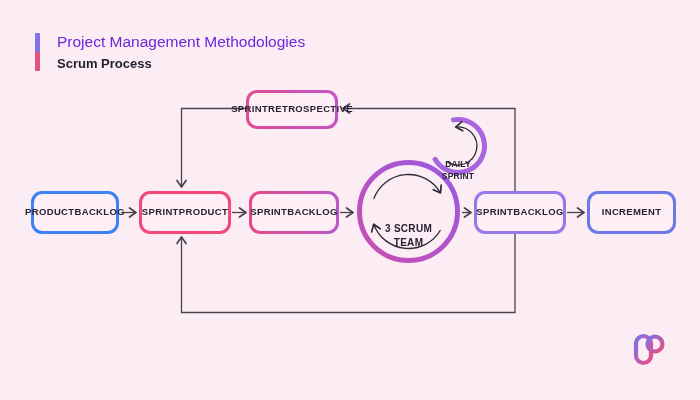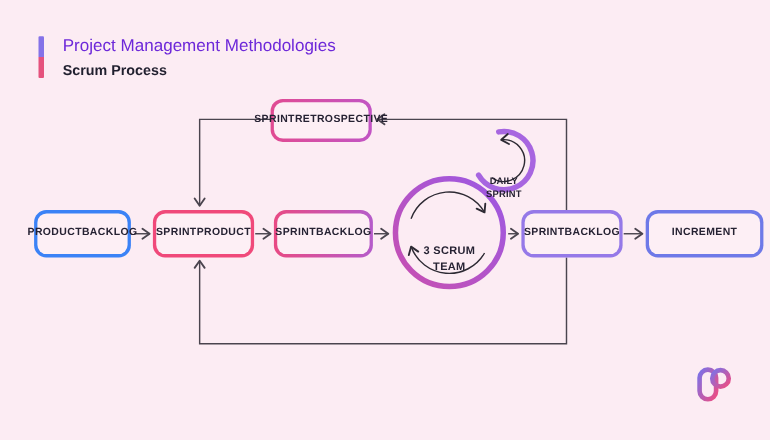--- a/index.html
+++ b/index.html
@@ -16,21 +16,21 @@
   .hdr-title{position:absolute;left:57px;top:54px;font-size:13px;line-height:19px;font-weight:bold;color:#201f2e;z-index:2;}
   
   .node{position:absolute;border-radius:11px;padding:2.6px;box-sizing:border-box;z-index:3;}
   .node .inner{background:#fdeff5;border-radius:8.4px;width:100%;height:100%;
     display:flex;flex-direction:row;align-items:center;justify-content:center;text-align:center;}
   .node span{display:block;font-weight:bold;font-size:9.5px;line-height:12.5px;letter-spacing:.35px;color:#262233;}
   .n-pb{left:31px; top:191px;width:88px;height:43px;background:#3b82f6;}
   .n-sp{left:139px;top:191px;width:92px;height:43px;background:#f0497a;}
   .n-sb{left:249px;top:191px;width:90px;height:43px;background:linear-gradient(90deg,#e84a84,#b55bca);}
   .n-sr{left:474px;top:191px;width:92px;height:43px;background:#9579e8;}
-  .n-in{left:587px;top:191px;width:107px;height:43px;background:#6e79e8;}
+  .n-in{left:587px;top:191px;width:89px;height:43px;background:#6e79e8;}
   .n-rt{left:246px;top:90px; width:92px;height:39px;background:linear-gradient(90deg,#e14b92,#c254c4);}
   
   .circle-lbl{position:absolute;text-align:center;z-index:3;color:#262233;font-weight:bold;margin-top:23px;}
   .lbl-team{left:358px;top:199px;width:101px;font-size:10px;line-height:13.5px;letter-spacing:.3px;}
   .lbl-daily{left:428px;top:135px;width:60px;font-size:8.5px;line-height:12px;letter-spacing:.2px;}
 </style>
 </head>
 <body>
 
 <div class="stage">

